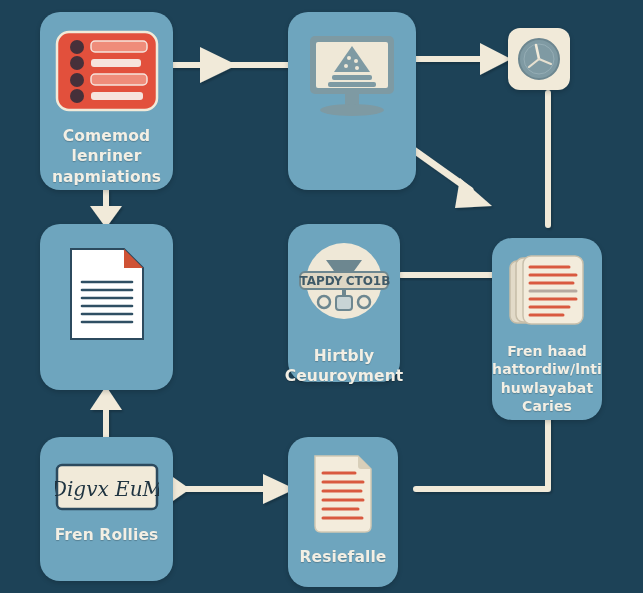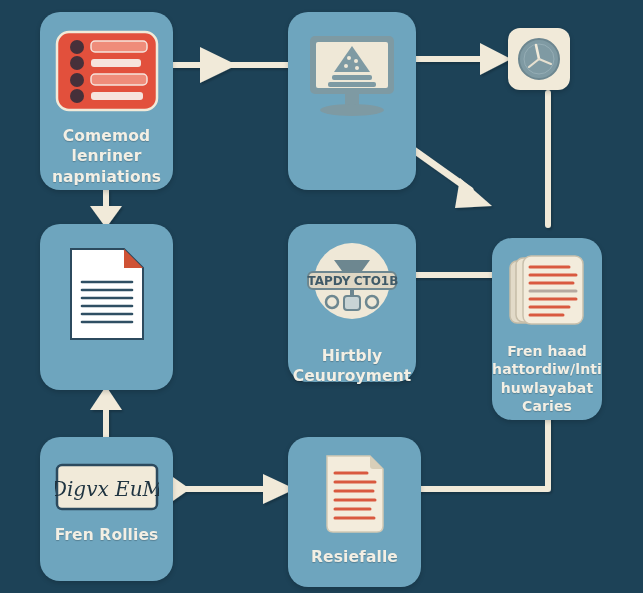--- a/index.html
+++ b/index.html
@@ -47,24 +47,24 @@
     display:flex;align-items:center;justify-content:center;
     box-shadow:0 2px 5px rgba(0,0,0,.2);
     z-index:3;
   }
 
   
   #n-checklist { left:40px;  top:12px;  width:133px; height:178px; padding-top:18px; }
   #n-monitor   { left:288px; top:12px;  width:128px; height:178px; padding-top:22px; }
   #n-clock     { left:508px; top:28px;  width:62px;  height:62px; }
   #n-document  { left:40px;  top:224px; width:133px; height:166px; padding-top:22px; }
-  #n-seal      { left:288px; top:224px; width:128px; height:158px; padding-top:16px; }
+  #n-seal      { left:288px; top:224px; width:112px; height:158px; padding-top:16px; }
   #n-stack     { left:492px; top:238px; width:110px; height:182px; padding-top:16px; }
   #n-signature { left:40px;  top:437px; width:133px; height:144px; padding-top:26px; }
-  #n-report    { left:288px; top:437px; width:133px; height:150px; padding-top:16px; }
+  #n-report    { left:288px; top:437px; width:110px; height:150px; padding-top:16px; }
 
   #n-checklist .label{margin-top:14px;}
   #n-monitor .label{margin-top:12px;}
   #n-seal .label{margin-top:24px;}
   #n-stack .label{margin-top:12px;font-size:14px;}
   #n-signature .label{margin-top:14px;}
   #n-report .label{margin-top:12px;}
 </style>
 </head>
 <body>

